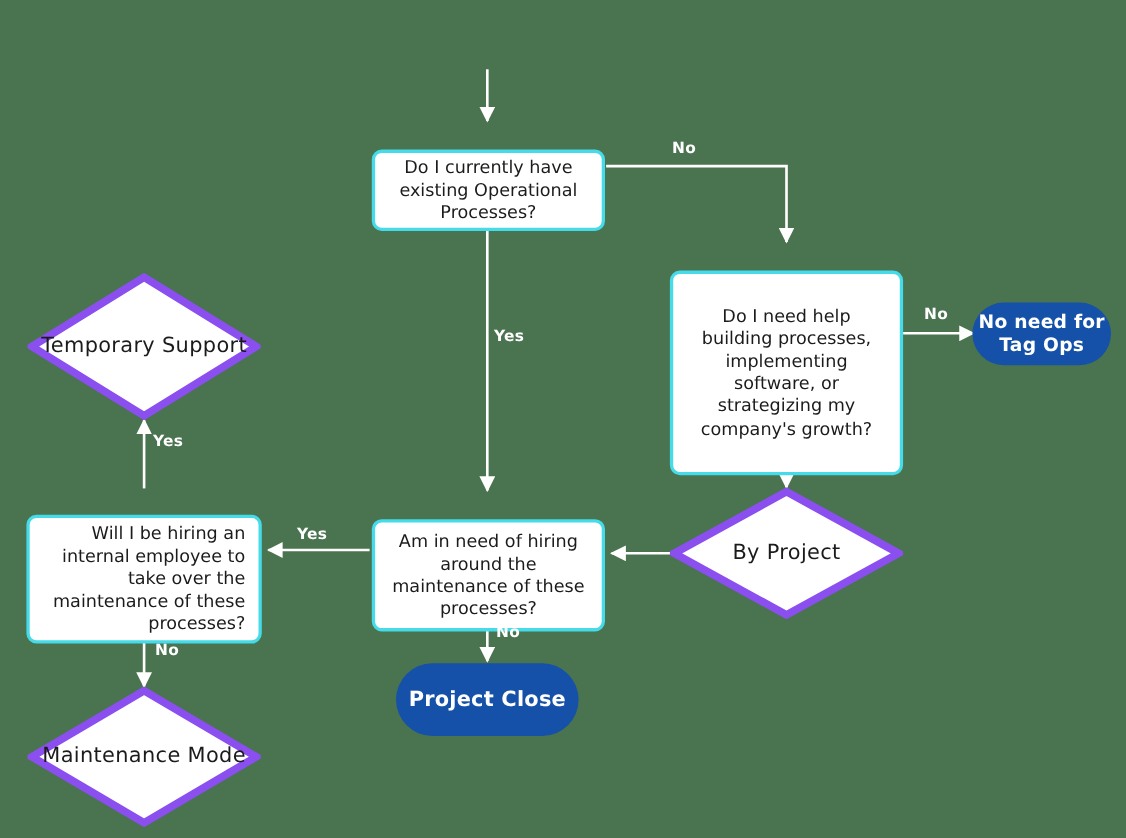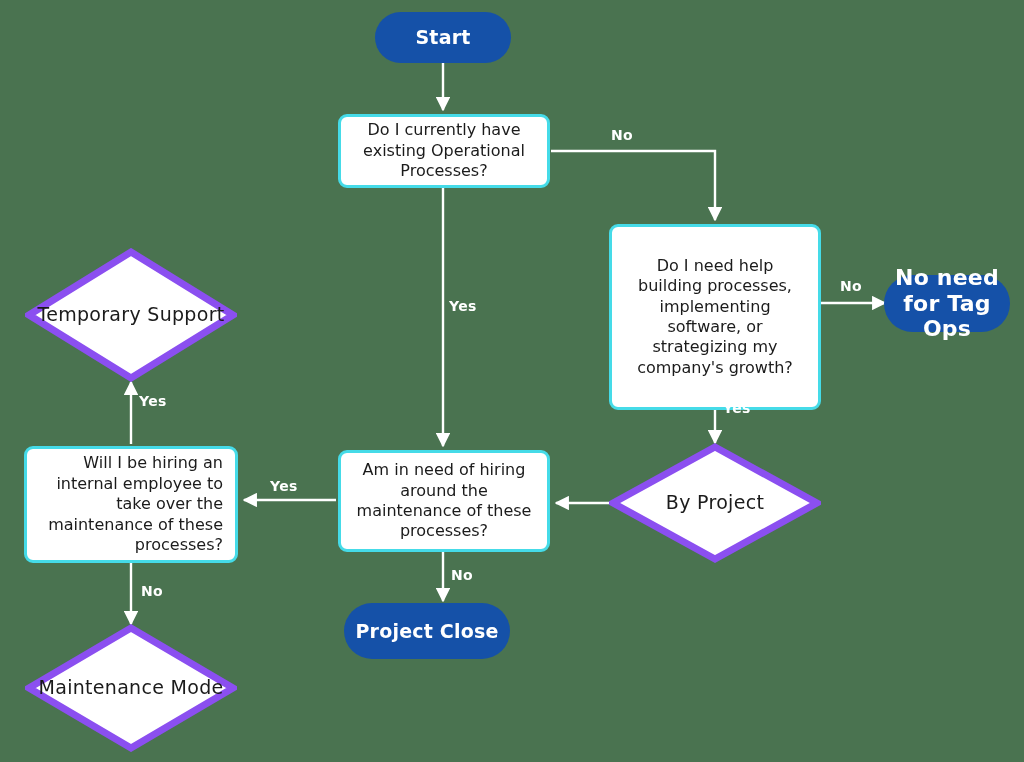--- a/index.html
+++ b/index.html
@@ -42,20 +42,21 @@
   }
   
   .box {
     background: #ffffff;
     border: 3px solid #45dbe8;
     border-radius: 9px;
     color: #1b1b1b;
     font-size: 16px;
     line-height: 1.28;
     padding: 6px 12px;
+    margin-top: 22px;
   }
   
   .diamond {
     position: absolute;
     z-index: 3;
   }
   .diamond .shape {
     position: absolute;
     left: 0; top: 0;
     width: 100%;
@@ -121,33 +122,30 @@
      Project Close --&gt;
     <path d="M 443 552 L 443 601" stroke="#ffffff" stroke-width="2.4" fill="none" marker-end="url(#arrow)"></path>
 
      Temporary Support --&gt;
     <path d="M 131 444 L 131 382" stroke="#ffffff" stroke-width="2.4" fill="none" marker-end="url(#arrow)"></path>
 
      Maintenance Mode --&gt;
     <path d="M 131 563 L 131 624" stroke="#ffffff" stroke-width="2.4" fill="none" marker-end="url(#arrow)"></path>
   </svg>
 
-  <div class="node stadium" style="left:375px; top:12px; width:136px; height:51px;">
-    <span>Start</span>
-  </div>
 
   <div class="node box" style="left:338px; top:114px; width:212px; height:74px;">
     <span>Do I currently have existing Operational Processes?</span>
   </div>
 
   <div class="node box" style="left:609px; top:224px; width:212px; height:186px;">
     <span>Do I need help building processes, implementing software, or strategizing my company's growth?</span>
   </div>
 
-  <div class="node stadium" style="left:884px; top:275px; width:126px; height:57px; font-size:22px;">
+  <div class="node stadium" style="left:884px; top:275px; width:126px; height:57px; font-size:17px;">
     <span>No need for Tag Ops</span>
   </div>
 
   <div class="diamond" style="left:609px; top:443px; width:212px; height:120px;">
     <svg class="shape" viewBox="0 0 212 120" preserveAspectRatio="none">
       <polygon points="106,4 208,60 106,116 4,60" fill="#ffffff" stroke="#8b4ff0" stroke-width="7"></polygon>
     </svg>
     <div class="dlabel">By Project</div>
   </div>
 
@@ -166,21 +164,21 @@
     <div class="dlabel">Temporary Support</div>
   </div>
 
   <div class="diamond" style="left:25px; top:624px; width:212px; height:128px;">
     <svg class="shape" viewBox="0 0 212 128" preserveAspectRatio="none">
       <polygon points="106,4 208,64 106,124 4,64" fill="#ffffff" stroke="#8b4ff0" stroke-width="7"></polygon>
     </svg>
     <div class="dlabel">Maintenance Mode</div>
   </div>
 
-  <div class="node stadium" style="left:344px; top:603px; width:166px; height:56px;">
+  <div class="node stadium" style="left:360px; top:603px; width:166px; height:66px;">
     <span>Project Close</span>
   </div>
 
   <div class="edge-label" style="left:611px; top:127px;">No</div>
 
   <div class="edge-label" style="left:449px; top:298px;">Yes</div>
 
   <div class="edge-label" style="left:840px; top:278px;">No</div>
 
   <div class="edge-label" style="left:723px; top:400px;">Yes</div>

